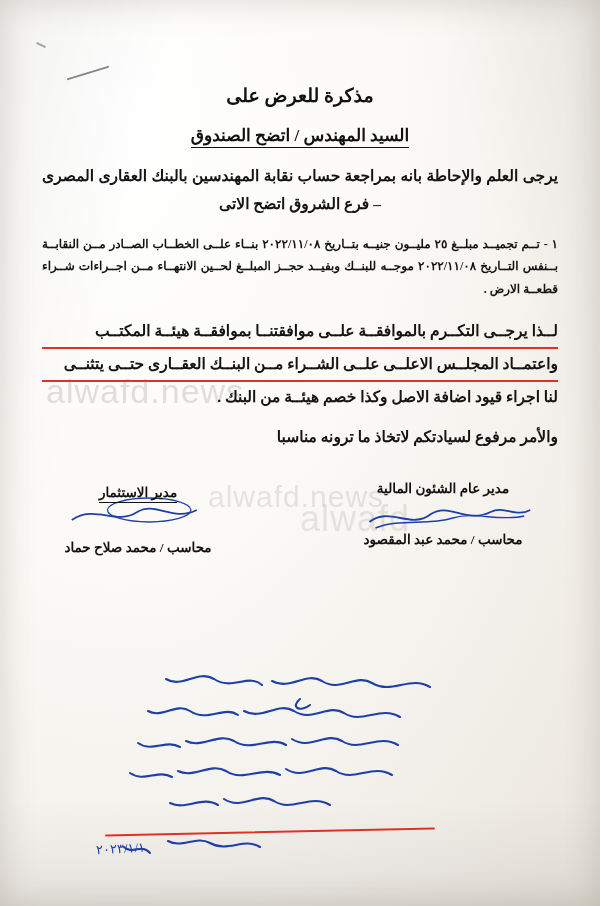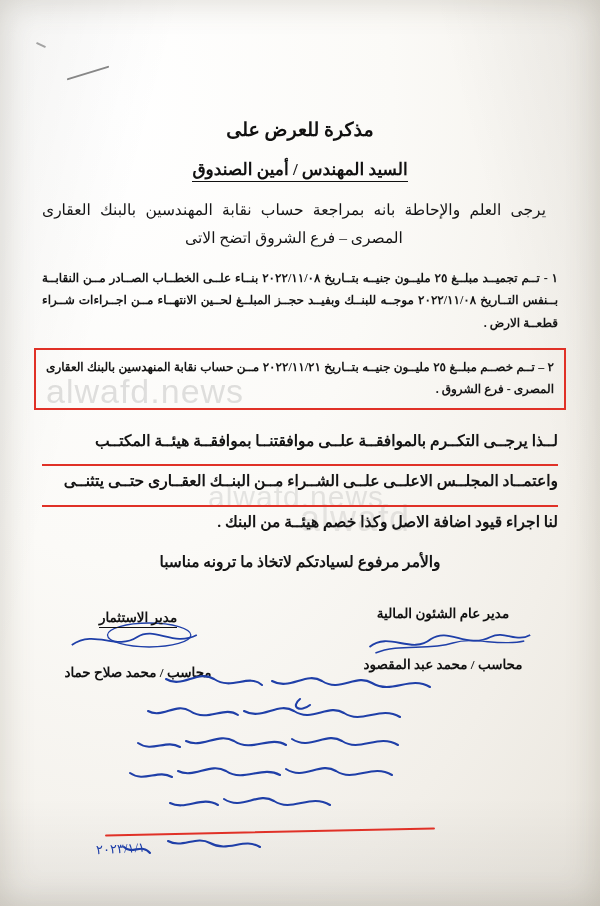--- a/index.html
+++ b/index.html
@@ -64,43 +64,43 @@
     transform: rotate(26deg);
     opacity: .6;
   }
 
   h1.title {
     text-align: center;
     font-size: 19px;
     font-weight: 700;
     color: #111;
     margin: 0;
-    padding-top: 118px;
+    padding-top: 84px;
     letter-spacing: 0px;
   }
   .subtitle {
     text-align: center;
     font-size: 17px;
     font-weight: 700;
     color: #111;
     margin: 18px 0 0 0;
     display: inline-block;
     border-bottom: 1.6px solid #111;
     padding-bottom: 1px;
   }
   .subtitle-wrap { text-align: center; }
 
   p.para {
     font-size: 15.5px;
     line-height: 1.78;
     color: #141414;
-    margin: 14px 12px 0 0;
+    margin: 14px 0 0 0;
     text-align: justify;
     text-align-last: center;
-    font-weight: 400;
+    font-weight: 700;
   }
 
   .item {
     font-size: 12px;
     line-height: 1.85;
     color: #141414;
     font-weight: 700;
     text-align: justify;
     margin: 16px 0 0 0;
   }
@@ -111,41 +111,40 @@
     border: 2.2px solid #e03127;
     padding: 6px 10px 8px 10px;
     margin-top: 14px;
     margin-right: -8px;
     margin-left: -8px;
   }
   .boxed .item { margin-top: 0; }
 
   .underline-red {
     border-bottom: 2px solid #e03127;
-    padding-bottom: 8px;
+    padding-bottom: 1px;
   }
 
   .request {
     font-size: 15.5px;
     line-height: 1.95;
     color: #141414;
     font-weight: 700;
     margin-top: 16px;
     text-align: justify;
   }
   .request .line1 { display: block; }
   .request .line2 { display: block; }
   .request .line3 { display: block; }
 
   .closing {
     font-size: 15.5px;
     font-weight: 700;
     color: #141414;
     margin-top: 16px;
-    text-align: center;
   }
 
   
   .sigrow {
     position: relative;
     margin-top: 34px;
     height: 86px;
   }
   .sig {
     position: absolute;
@@ -224,36 +223,30 @@
 
   <div class="wm wm1">alwafd.news</div>
   <div class="wm wm2">alwafd.news</div>
   <div class="wm wm3">alwafd</div>
 
   <div class="content">
 
     <h1 class="title">مذكرة للعرض على</h1>
 
     <div class="subtitle-wrap">
-      <div class="subtitle">السيد المهندس / أمين الصندوق</div>
+      <div class="subtitle">السيد المهندس / اتضح الصندوق</div>
     </div>
 
     <p class="para">يرجى العلم والإحاطة بانه بمراجعة حساب نقابة المهندسين بالبنك العقارى المصرى – فرع الشروق اتضح الاتى</p>
 
     <div class="item">
       <span>١ -</span>
       <span>تــم تجميــد مبلــغ ٢٥ مليــون جنيــه بتــاريخ ٢٠٢٢/١١/٠٨ بنــاء علــى الخطــاب الصــادر مــن النقابــة بــنفس التــاريخ ٢٠٢٢/١١/٠٨ موجــه للبنــك وبفيــد حجــز المبلــغ لحــين الانتهــاء مــن اجــراءات شــراء قطعــة الارض .</span>
     </div>
 
-    <div class="boxed">
-      <div class="item">
-        <span>٢ –</span>
-        <span>تــم خصــم مبلــغ ٢٥ مليــون جنيــه بتــاريخ ٢٠٢٢/١١/٢١ مــن حساب نقابة المنهدسين بالبنك العقارى المصرى - فرع الشروق .</span>
-      </div>
-    </div>
 
     <div class="request">
       <span class="line1 underline-red">لــذا يرجــى التكــرم بالموافقــة علــى موافقتنــا بموافقــة هيئــة المكتــب</span>
       <span class="line2 underline-red">واعتمــاد المجلــس الاعلــى علــى الشــراء مــن البنــك العقــارى حتــى يتثنــى</span>
       <span class="line3">لنا اجراء قيود اضافة الاصل وكذا خصم هيئــة من البنك .</span>
     </div>
 
     <div class="closing">والأمر مرفوع لسيادتكم لاتخاذ ما ترونه مناسبا</div>
 
     <div class="sigrow">

